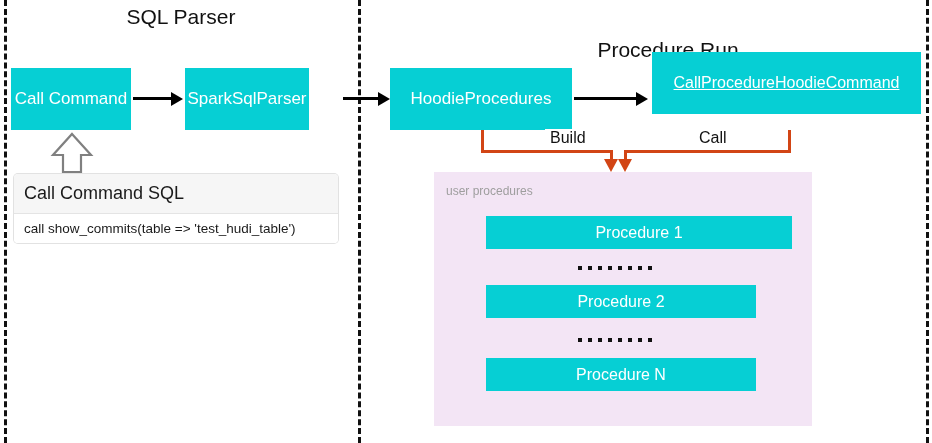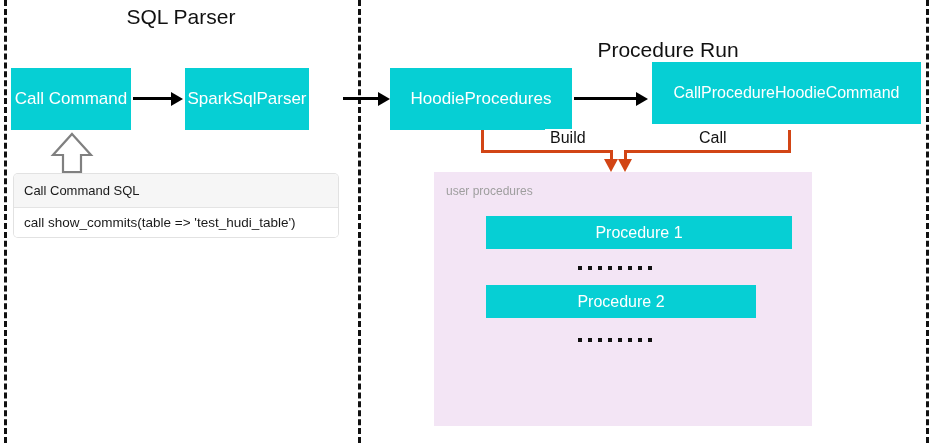--- a/index.html
+++ b/index.html
@@ -100,21 +100,21 @@
     box-sizing: border-box;
     padding: 7px 10px;
     font-size: 13.5px;
     color: #1a1a1a;
     border-bottom: 1px solid #e4e4e4;
     background: #ffffff;
     white-space: nowrap;
   }
   .sql-row.header {
     background: #f6f6f6;
-    font-size: 13px;
+    font-size: 18px;
     padding: 9px 10px;
   }
   .sql-row:last-child {
     border-bottom: none;
   }
   .purple-panel {
     position: absolute;
     background: #f3e5f5;
     box-sizing: border-box;
   }
@@ -167,21 +167,21 @@
   <div class="teal-box" style="left:185px; top:68px; width:124px; height:62px;">SparkSqlParser</div>
 
   <div class="arrow-h" style="left:343px; top:97px; width:35px;"></div>
   <div class="arrow-head-r" style="left:378px; top:92px;"></div>
 
   <div class="teal-box" style="left:390px; top:68px; width:182px; height:62px;">HoodieProcedures</div>
 
   <div class="arrow-h" style="left:574px; top:97px; width:62px;"></div>
   <div class="arrow-head-r" style="left:636px; top:92px;"></div>
 
-  <div class="teal-box small" style="left:652px; top:62px; width:269px; height:62px;">CallProcedureHoodieCommand</div>
+  <div class="teal-box small" style="left:652px; top:52px; width:269px; height:62px;text-decoration:underline;">CallProcedureHoodieCommand</div>
 
   <div class="orange-v" style="left:481px; top:130px; height:22px;"></div>
   <div class="orange-h" style="left:481px; top:150px; width:131px;"></div>
   <div class="orange-v" style="left:610px; top:150px; height:10px;"></div>
   <div class="orange-head-d" style="left:604px; top:159px;"></div>
   <div class="edge-label" style="left:545px; top:129px;">Build</div>
 
   <div class="orange-v" style="left:788px; top:130px; height:22px;"></div>
   <div class="orange-h" style="left:624px; top:150px; width:167px;"></div>
   <div class="orange-v" style="left:624px; top:150px; height:10px;"></div>
@@ -222,14 +222,15 @@
     <i></i>
       <i></i>
       <i></i>
       <i></i>
       <i></i>
       <i></i>
       <i></i>
       <i></i>
   </div>
 
+  <div class="proc-box" style="left:486px; top:358px; width:270px; height:33px;">Procedure N</div>
 
 </div>
 
 </body></html>

